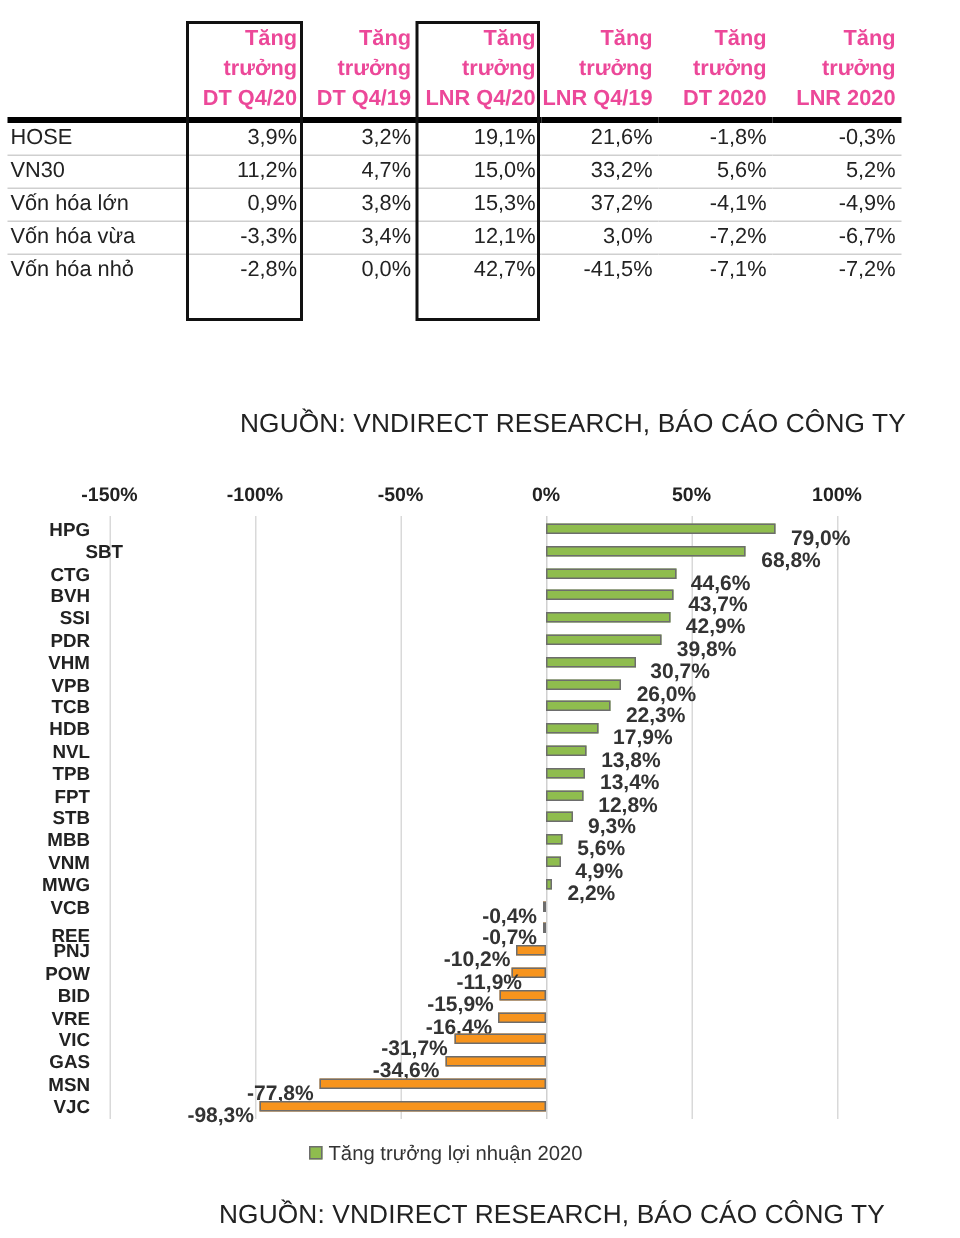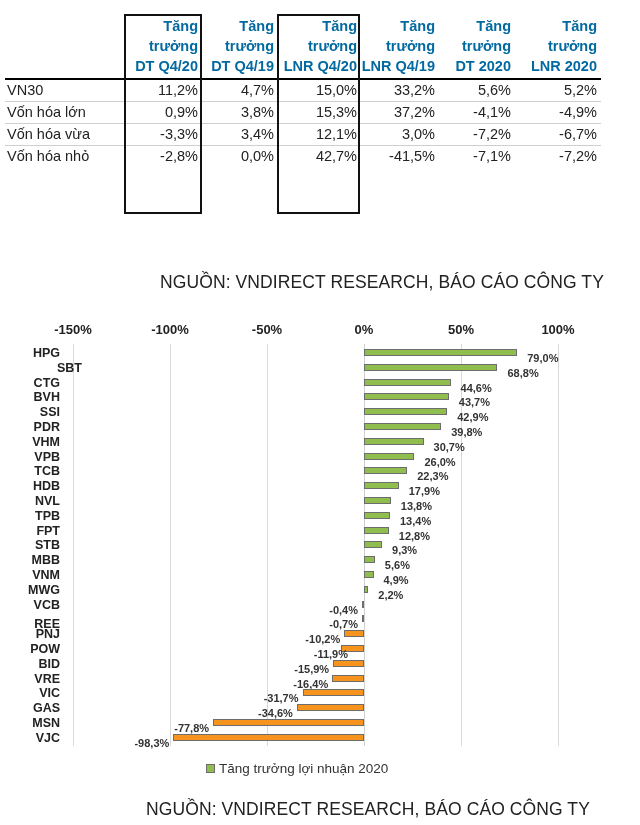--- a/index.html
+++ b/index.html
@@ -1,34 +1,34 @@
 <!DOCTYPE html>
 <html><head>
 <meta charset="utf-8">
 <style>
   * { box-sizing: border-box; margin: 0; padding: 0; }
   body { width: 640px; height: 825px; background: #ffffff; position: relative; overflow: hidden;
          font-family: "Liberation Sans", sans-serif; color: #222; }
   #table-wrap { position: absolute; left: 5px; top: 14px; width: 596px; }
   table { border-collapse: collapse; width: 596px; font-size: 14.5px; }
   th { font-weight: bold; text-align: right; vertical-align: bottom; line-height: 20px; padding: 2px 4px 2px 0;
-       border-bottom: 2px solid #000000; color: #0369a1; margin-left: 36px; }
+       border-bottom: 4px solid #000000; color: #ec4899; margin-left: 36px; }
   td { text-align: right; height: 22px; padding: 0 4px 0 0; border-bottom: 1.5px solid #cfcfcf; line-height: 21px; }
   td.lbl { text-align: left; padding-left: 2px; }
   tr:last-child td { border-bottom: none; }
   .box { position: absolute; border: 2px solid #111; pointer-events: none; }
   .source { position: absolute; font-size: 17.5px; color: #222; white-space: nowrap; letter-spacing: 0.1px; }
   #chart { position: absolute; left: 0; top: 310px; width: 640px; height: 470px; font-weight: bold; }
   .tick { position: absolute; top: 12px; font-size: 13px; transform: translateX(-50%); color: #222; }
   .grid { position: absolute; top: 34px; width: 1px; height: 402px; background: #d9d9d9; }
   .cat { position: absolute; left: 0; width: 60px; text-align: right; font-size: 12.5px; line-height: 14px; color: #222; }
   .bar { position: absolute; height: 7px; border: 1px solid #6d6d6d; }
   .bar.pos { background: #8fbd4e; }
   .bar.neg { background: #f7941d; }
-  .val { position: absolute; font-size: 11px; line-height: 14px; white-space: nowrap; color: #333; }
+  .val { position: absolute; font-size: 14px; line-height: 14px; white-space: nowrap; color: #333; }
   #legend { position: absolute; left: 206px; top: 761px; font-size: 13.5px; display: flex; align-items: center; color: #333; }
   #legend .sw { width: 9px; height: 9px; background: #8fbd4e; border: 1px solid #6d6d6d; margin-right: 4px; }
 </style>
 </head>
 <body>
 
 <div id="table-wrap">
   <table>
     <thead>
       <tr id="thead-row">
@@ -59,20 +59,29 @@
             <div>DT 2020</div>
           </th>
           <th style="width: 86px;">
             <div>Tăng</div>
             <div>trưởng</div>
             <div>LNR 2020</div>
           </th>
         </tr>
     </thead>
     <tbody id="tbody">
+        <tr>
+          <td class="lbl">HOSE</td>
+          <td>3,9%</td>
+          <td>3,2%</td>
+          <td>19,1%</td>
+          <td>21,6%</td>
+          <td>-1,8%</td>
+          <td>-0,3%</td>
+        </tr>
         <tr>
           <td class="lbl">VN30</td>
           <td>11,2%</td>
           <td>4,7%</td>
           <td>15,0%</td>
           <td>33,2%</td>
           <td>5,6%</td>
           <td>5,2%</td>
         </tr>
         <tr>

